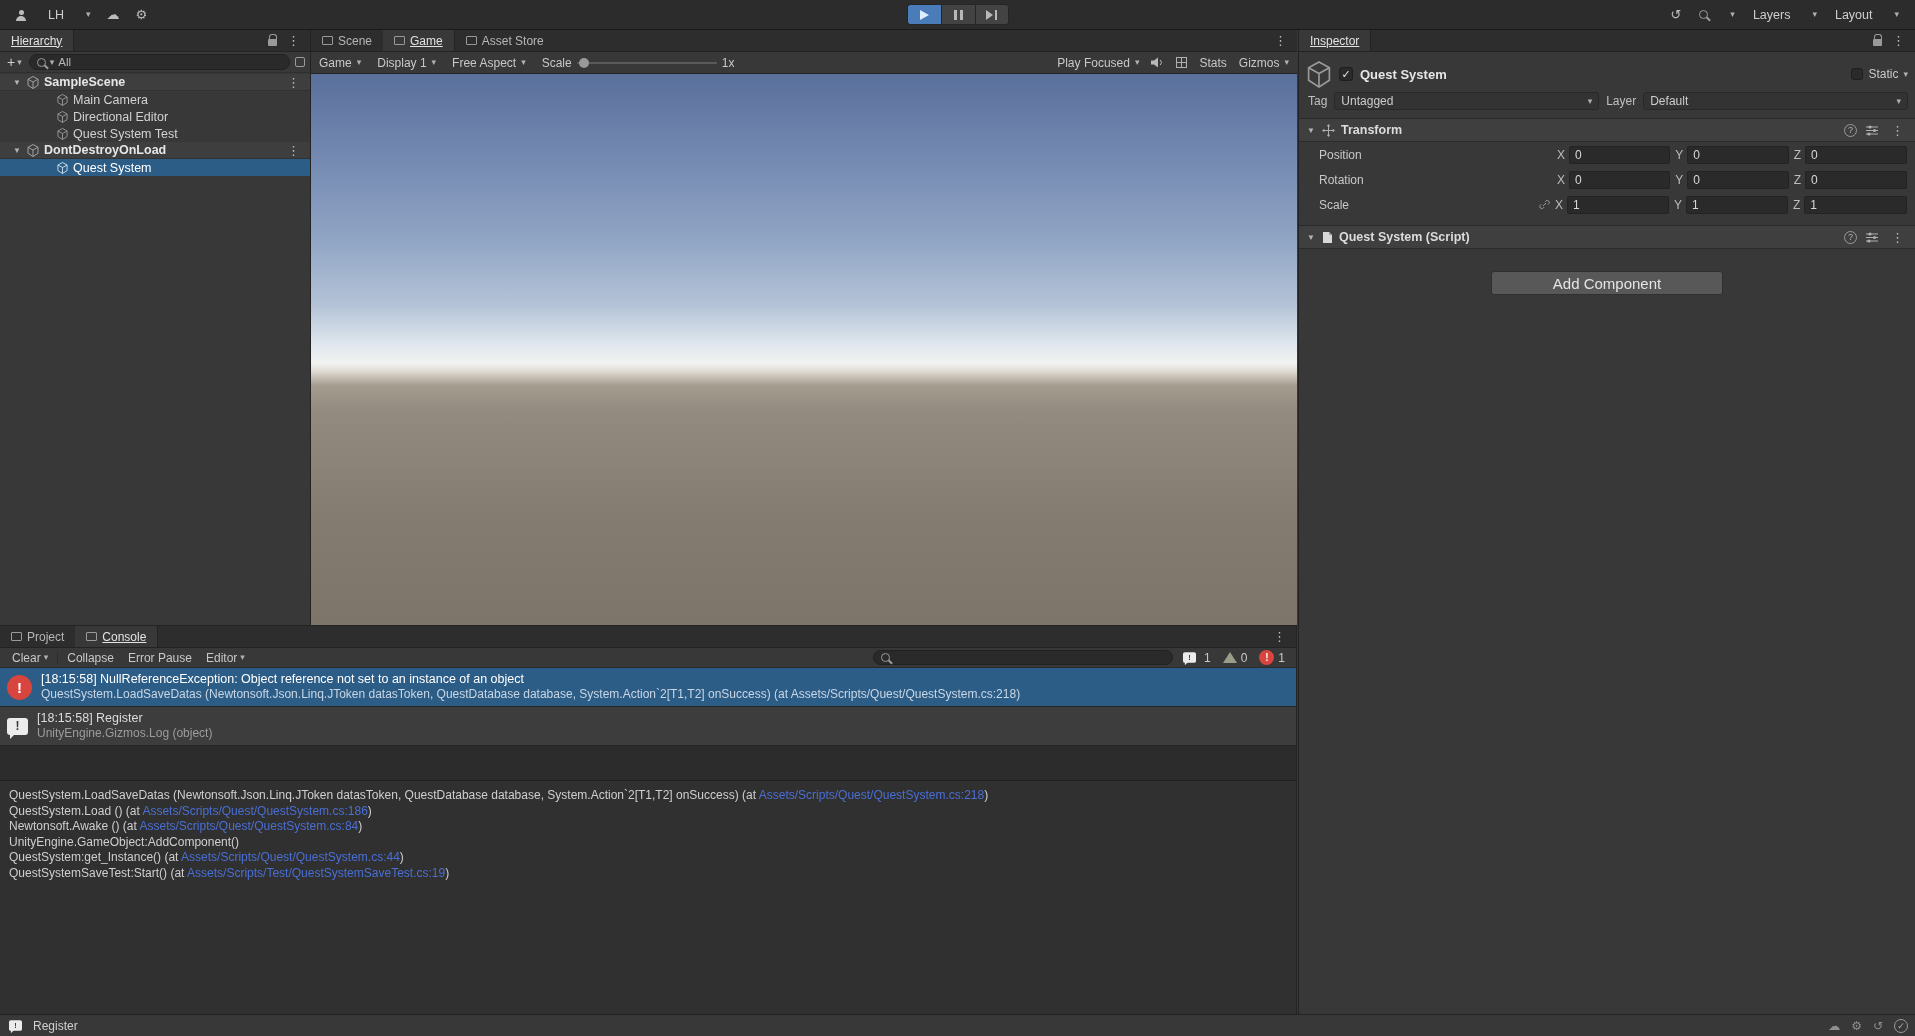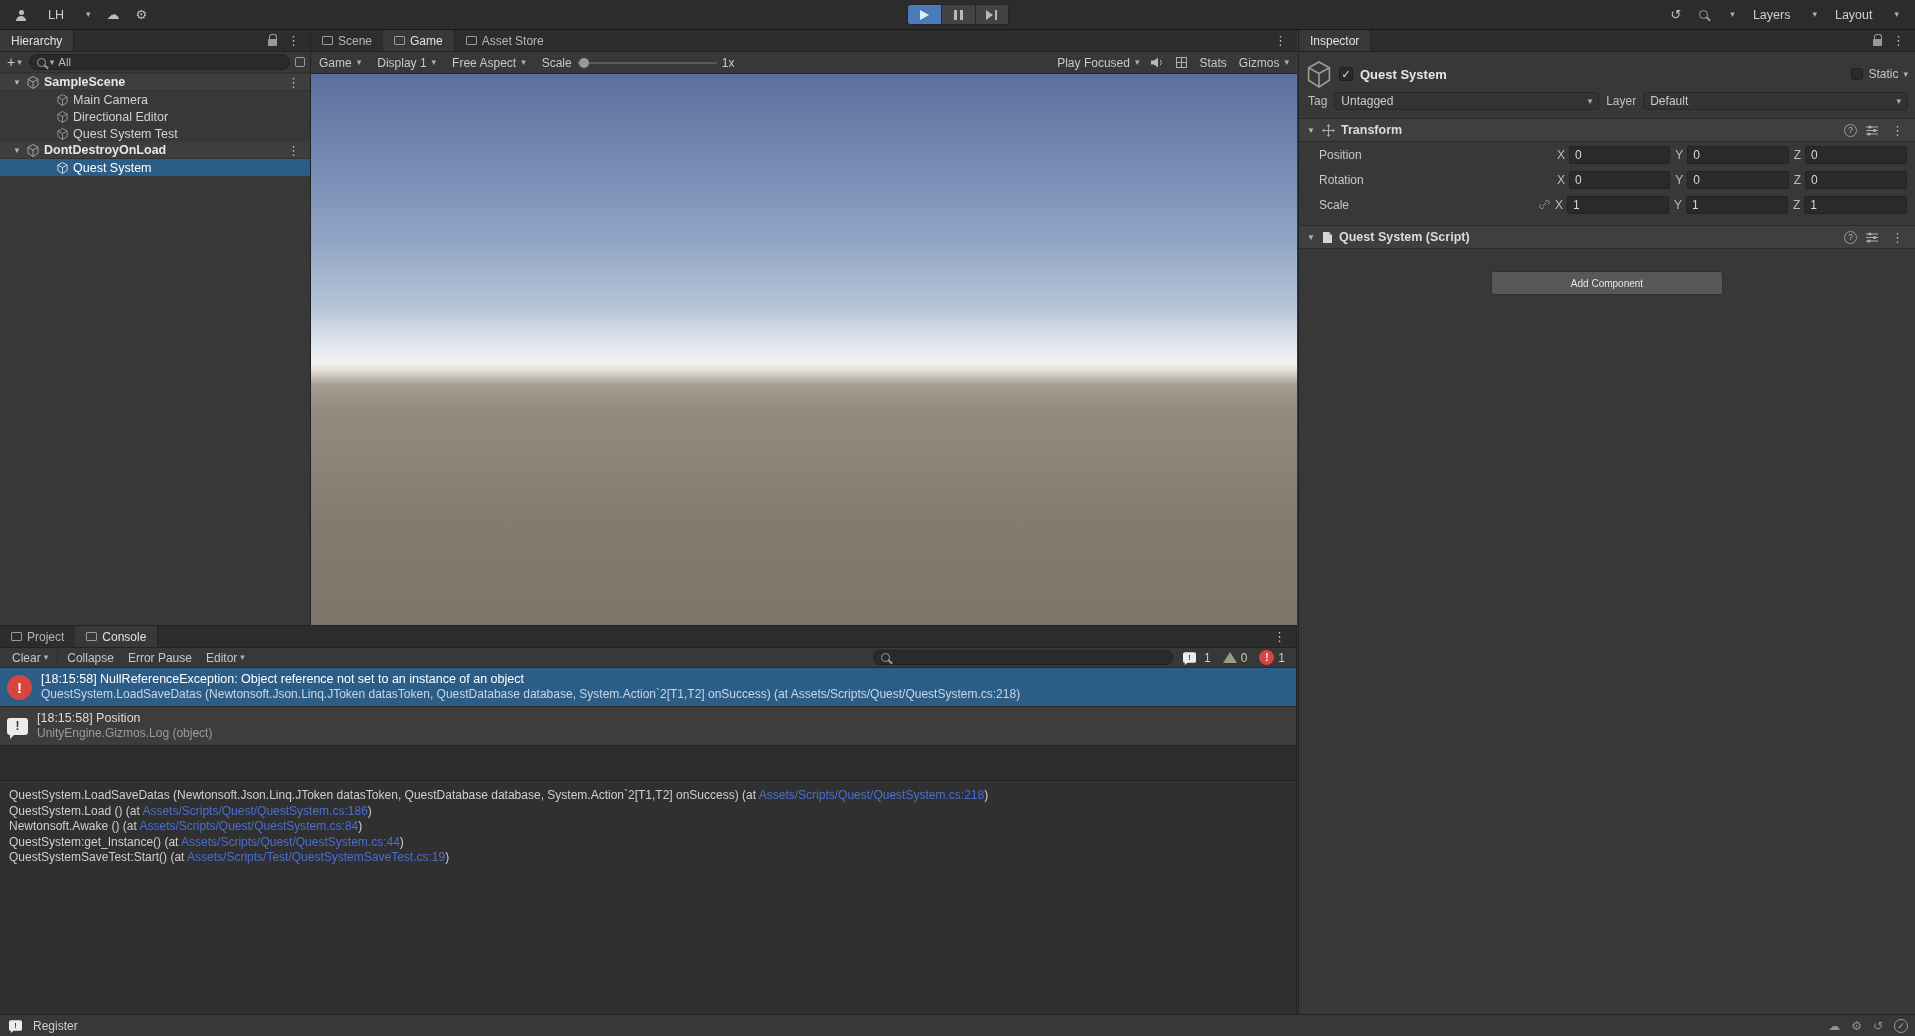--- a/index.html
+++ b/index.html
@@ -8,21 +8,21 @@
     position: relative; width: 1915px; height: 1036px; overflow: hidden;
     background: #383838; color: #d2d2d2;
     font-family: "Liberation Sans", "DejaVu Sans", sans-serif; font-size: 13px;
     user-select: none;
   }
   
   .caret { font-size: 9px; color:#b0b0b0; line-height:1; }
   .kebab { color:#bdbdbd; font-size:13px; padding:0 4px; cursor:pointer; }
   .tabbar { height:22px; background:#2d2d2d; border-bottom:1px solid #232323; display:flex; align-items:stretch; font-size:12px; color:#b6b6b6; }
   .tab { display:flex; align-items:center; gap:5px; padding:0 11px; cursor:pointer; }
-  .tab.active { background:#383838; color:#e2e2e2; border-right:1px solid #232323; }
+  .tab.active { background:#383838; color:#e2e2e2; border-right:1px solid #232323;text-decoration:underline; }
   .tab-tools { margin-left:auto; display:flex; align-items:center; gap:6px; padding-right:6px; }
   .tab-ico { width:11px; height:9px; border:1px solid #9a9a9a; border-radius:1px; display:inline-block; }
   .icon-search { width:9px; height:9px; border:1.4px solid #9a9a9a; border-radius:50%; position:relative; display:inline-block; flex:0 0 auto; }
   .icon-search::after { content:""; position:absolute; width:5px; height:1.6px; background:#9a9a9a; transform:rotate(45deg); right:-4px; bottom:-2px; }
   .icon-lock { width:9px; height:7px; background:#9a9a9a; border-radius:1px; position:relative; display:inline-block; margin-top:4px; }
   .icon-lock::before { content:""; position:absolute; top:-5px; left:1px; width:6px; height:5px; border:1.5px solid #9a9a9a; border-bottom:none; border-radius:3px 3px 0 0; }
   .checkbox { width:14px; height:14px; background:#2a2a2a; border:1px solid #1e1e1e; border-radius:3px; display:flex; align-items:center; justify-content:center; color:#e8e8e8; font-size:11px; cursor:pointer; }
   .checkbox.small { width:12px; height:12px; font-size:9px; }
   .nfield { background:#2a2a2a; border:1px solid #232323; border-radius:2px; height:18px; line-height:16px; padding:0 5px; font-size:12px; color:#d8d8d8; }
   .popup { background:#333333; border:1px solid #282828; border-radius:3px; height:18px; display:flex; align-items:center; gap:4px; padding:0 6px; font-size:12px; color:#cccccc; cursor:pointer; }
@@ -114,21 +114,21 @@
   .ins-label { width:238px; flex:0 0 auto; }
   .ins-label.dim { color:#7e7e7e; }
   .vec3 { flex:1; display:flex; gap:5px; align-items:center; }
   .vcomp { flex:1; display:flex; align-items:center; gap:4px; }
   .vcomp .nfield { flex:1; cursor:text; }
   .axis { color:#bdbdbd; font-size:12px; }
   .link-slot { width:16px; margin-left:-18px; display:flex; justify-content:flex-start; }
   .ofield { flex:1; height:18px; background:#2c2c2c; border:1px solid #242424; border-radius:2px; display:flex; align-items:center; gap:5px; padding:0 5px; color:#7e7e7e; font-size:12px; cursor:pointer; }
   .ofield .picker { margin-left:auto; color:#8a8a8a; font-size:12px; }
   .addc-wrap { display:flex; justify-content:center; margin-top:22px; }
-  .addc { width:232px; height:24px; background:#585858; border:1px solid #303030; border-radius:3px; color:#e4e4e4; font-size:10px; display:flex; align-items:center; justify-content:center; cursor:pointer; }
+  .addc { width:232px; height:24px; background:#585858; border:1px solid #303030; border-radius:3px; color:#e4e4e4; font-size:15px; display:flex; align-items:center; justify-content:center; cursor:pointer; }
   
   .sb-right { margin-left:auto; display:flex; align-items:center; gap:11px; color:#8f8f8f; }
   .check-circle { width:14px; height:14px; border:1px solid #9a9a9a; border-radius:50%; display:flex; align-items:center; justify-content:center; font-size:9px; color:#b0b0b0; }
   .dim-glyph { font-size:12px; color:#8f8f8f; }
 </style>
 </head>
 <body>
 
 <div id="root">
 
@@ -542,30 +542,31 @@
         <div class="elines">
           <span class="eline1">[18:15:58] NullReferenceException: Object reference not set to an instance of an object</span>
           <span class="eline2">QuestSystem.LoadSaveDatas (Newtonsoft.Json.Linq.JToken datasToken, QuestDatabase database, System.Action`2[T1,T2] onSuccess) (at Assets/Scripts/Quest/QuestSystem.cs:218)</span>
         </div>
       </div>
       <div class="entry alt">
         <span class="info-bubble">
             <span>!</span>
           </span>
         <div class="elines">
-          <span class="eline1">[18:15:58] Position</span>
+          <span class="eline1">[18:15:58] Register</span>
           <span class="eline2">UnityEngine.Gizmos.Log (object)</span>
         </div>
       </div>
     </div>
 
     <div class="cdetail">
       <div class="stack-line"><span>QuestSystem.LoadSaveDatas (Newtonsoft.Json.Linq.JToken datasToken, QuestDatabase database, System.Action`2[T1,T2] onSuccess) (at </span><span class="link">Assets/Scripts/Quest/QuestSystem.cs:218</span><span>)</span></div>
       <div class="stack-line"><span>QuestSystem.Load () (at </span><span class="link">Assets/Scripts/Quest/QuestSystem.cs:186</span><span>)</span></div>
       <div class="stack-line"><span>Newtonsoft.Awake () (at </span><span class="link">Assets/Scripts/Quest/QuestSystem.cs:84</span><span>)</span></div>
+      <div class="stack-line"><span>UnityEngine.GameObject:AddComponent()</span><span class="link"></span><span></span></div>
       <div class="stack-line"><span>QuestSystem:get_Instance() (at </span><span class="link">Assets/Scripts/Quest/QuestSystem.cs:44</span><span>)</span></div>
       <div class="stack-line"><span>QuestSystemSaveTest:Start() (at </span><span class="link">Assets/Scripts/Test/QuestSystemSaveTest.cs:19</span><span>)</span></div>
     </div>
   </div>
 
   <div id="statusbar">
     <span class="info-bubble sm" style="margin-left:-2px;">
         <span>!</span>
       </span>
     <span>Register</span>

